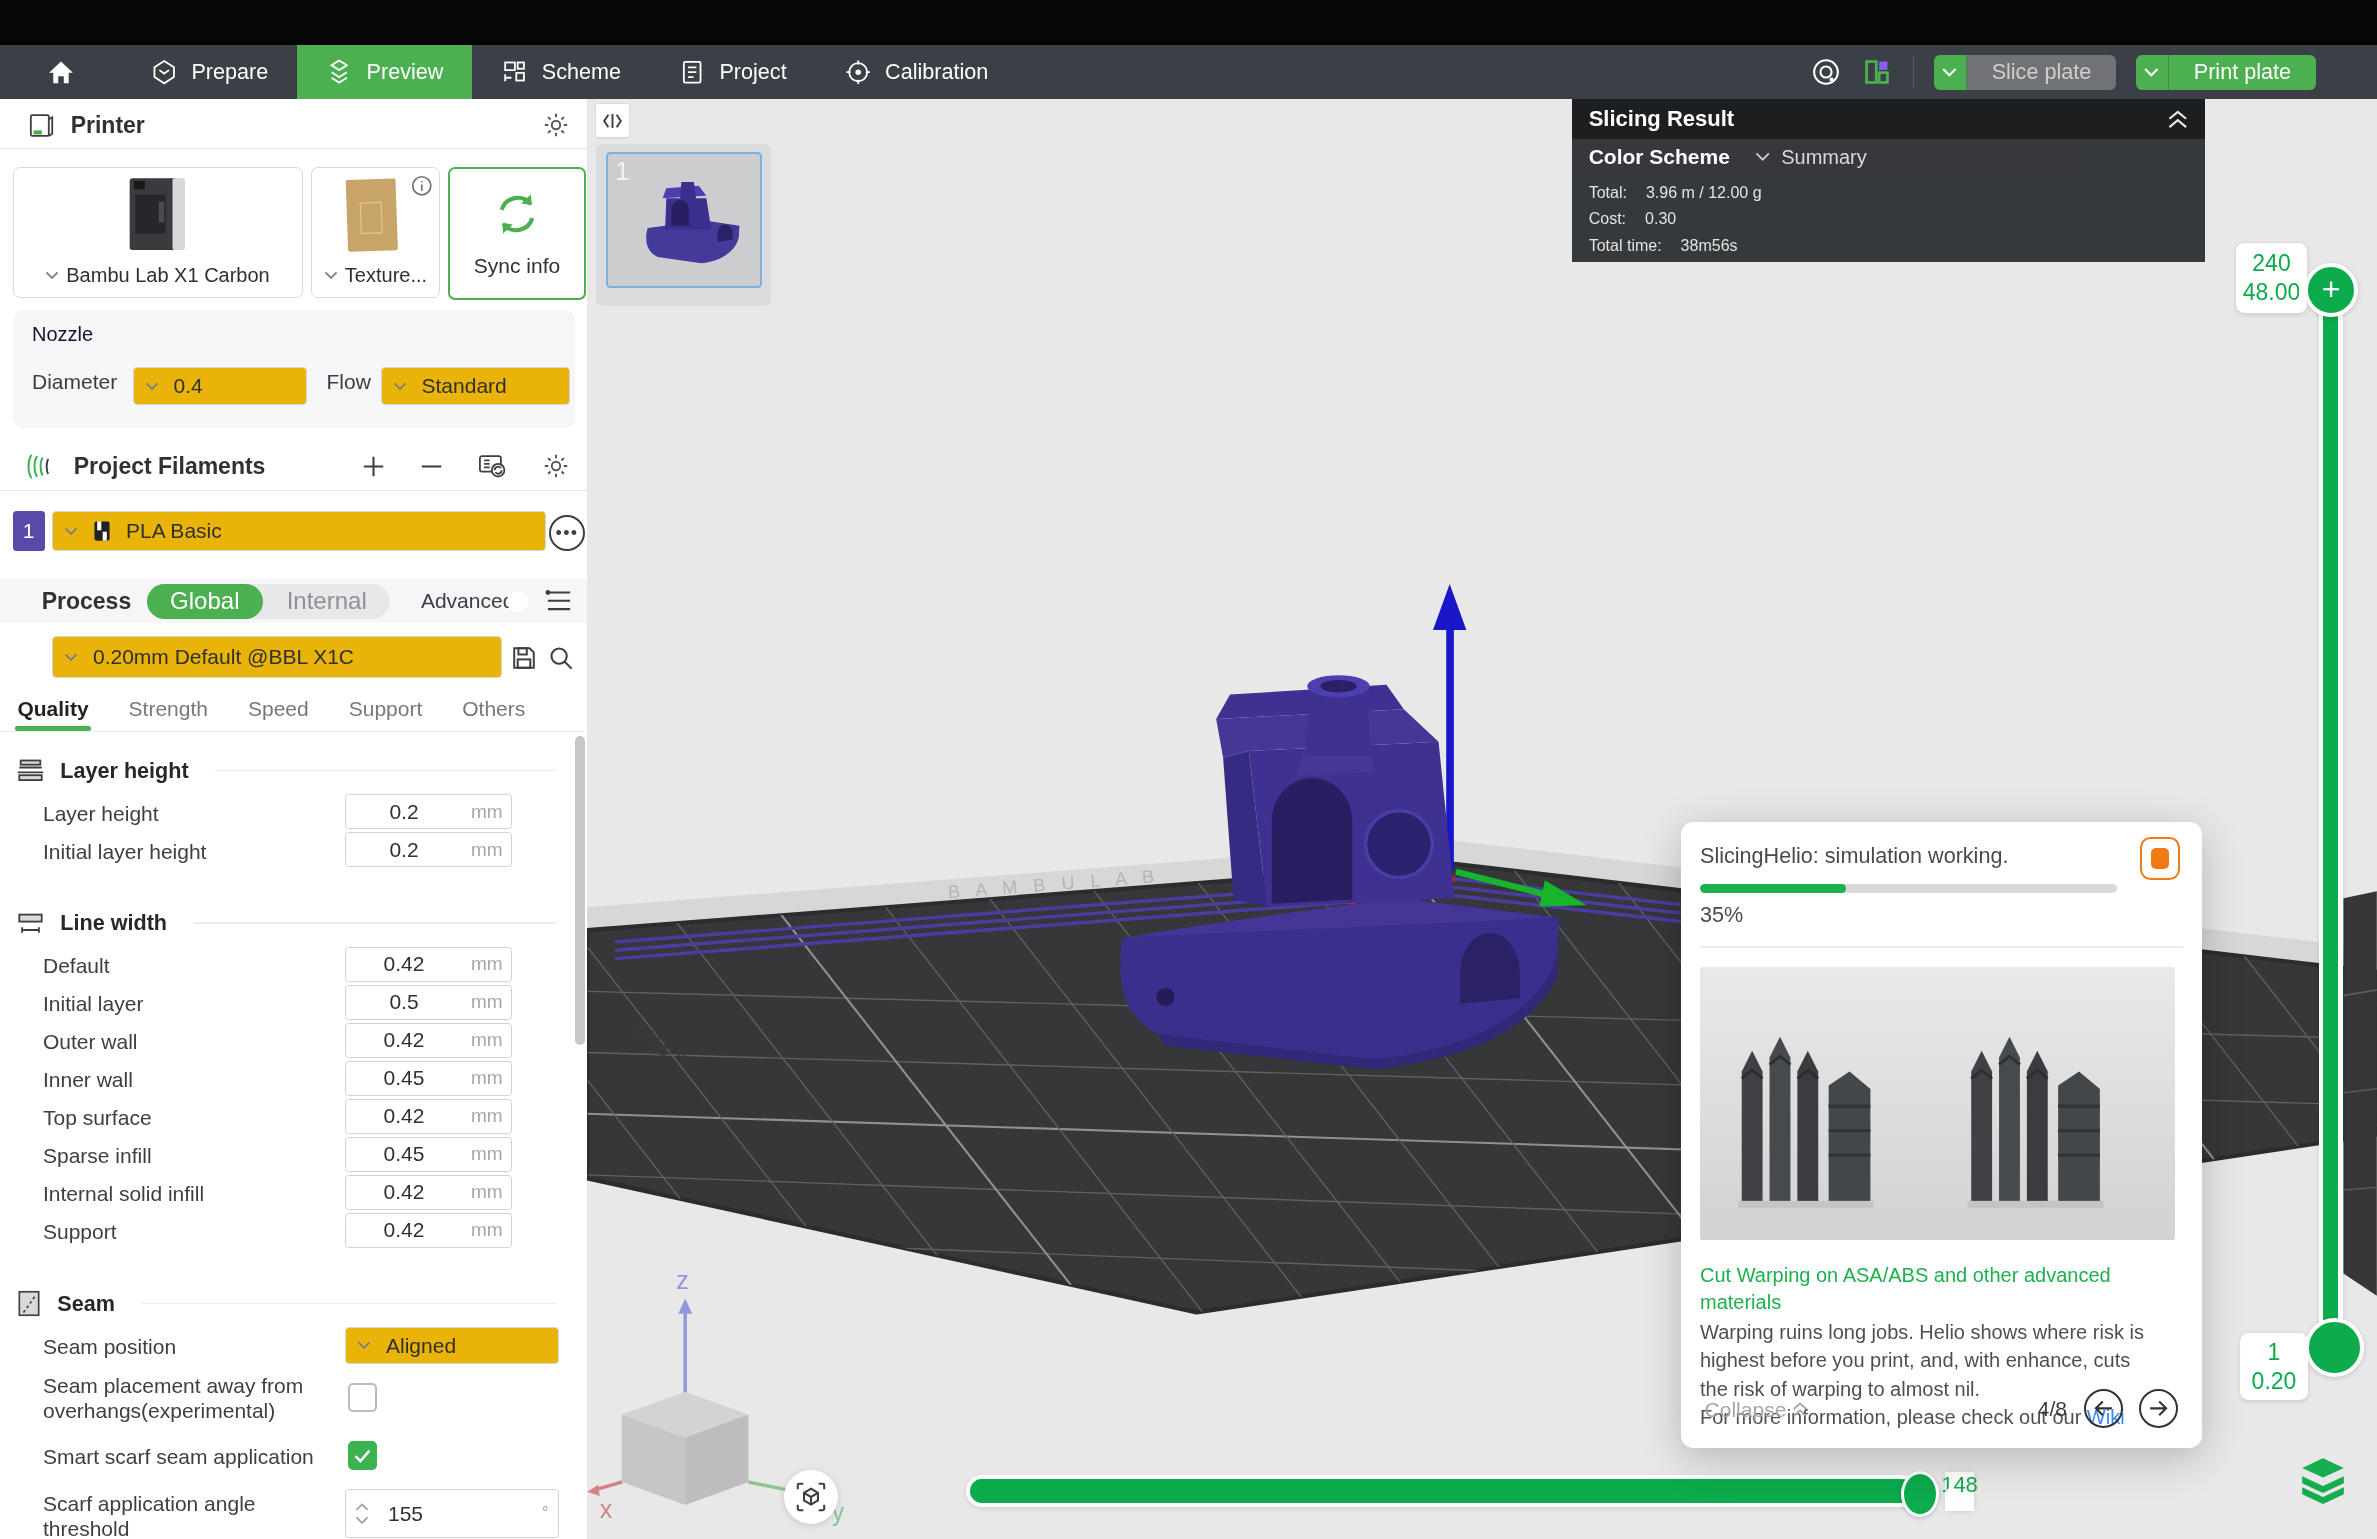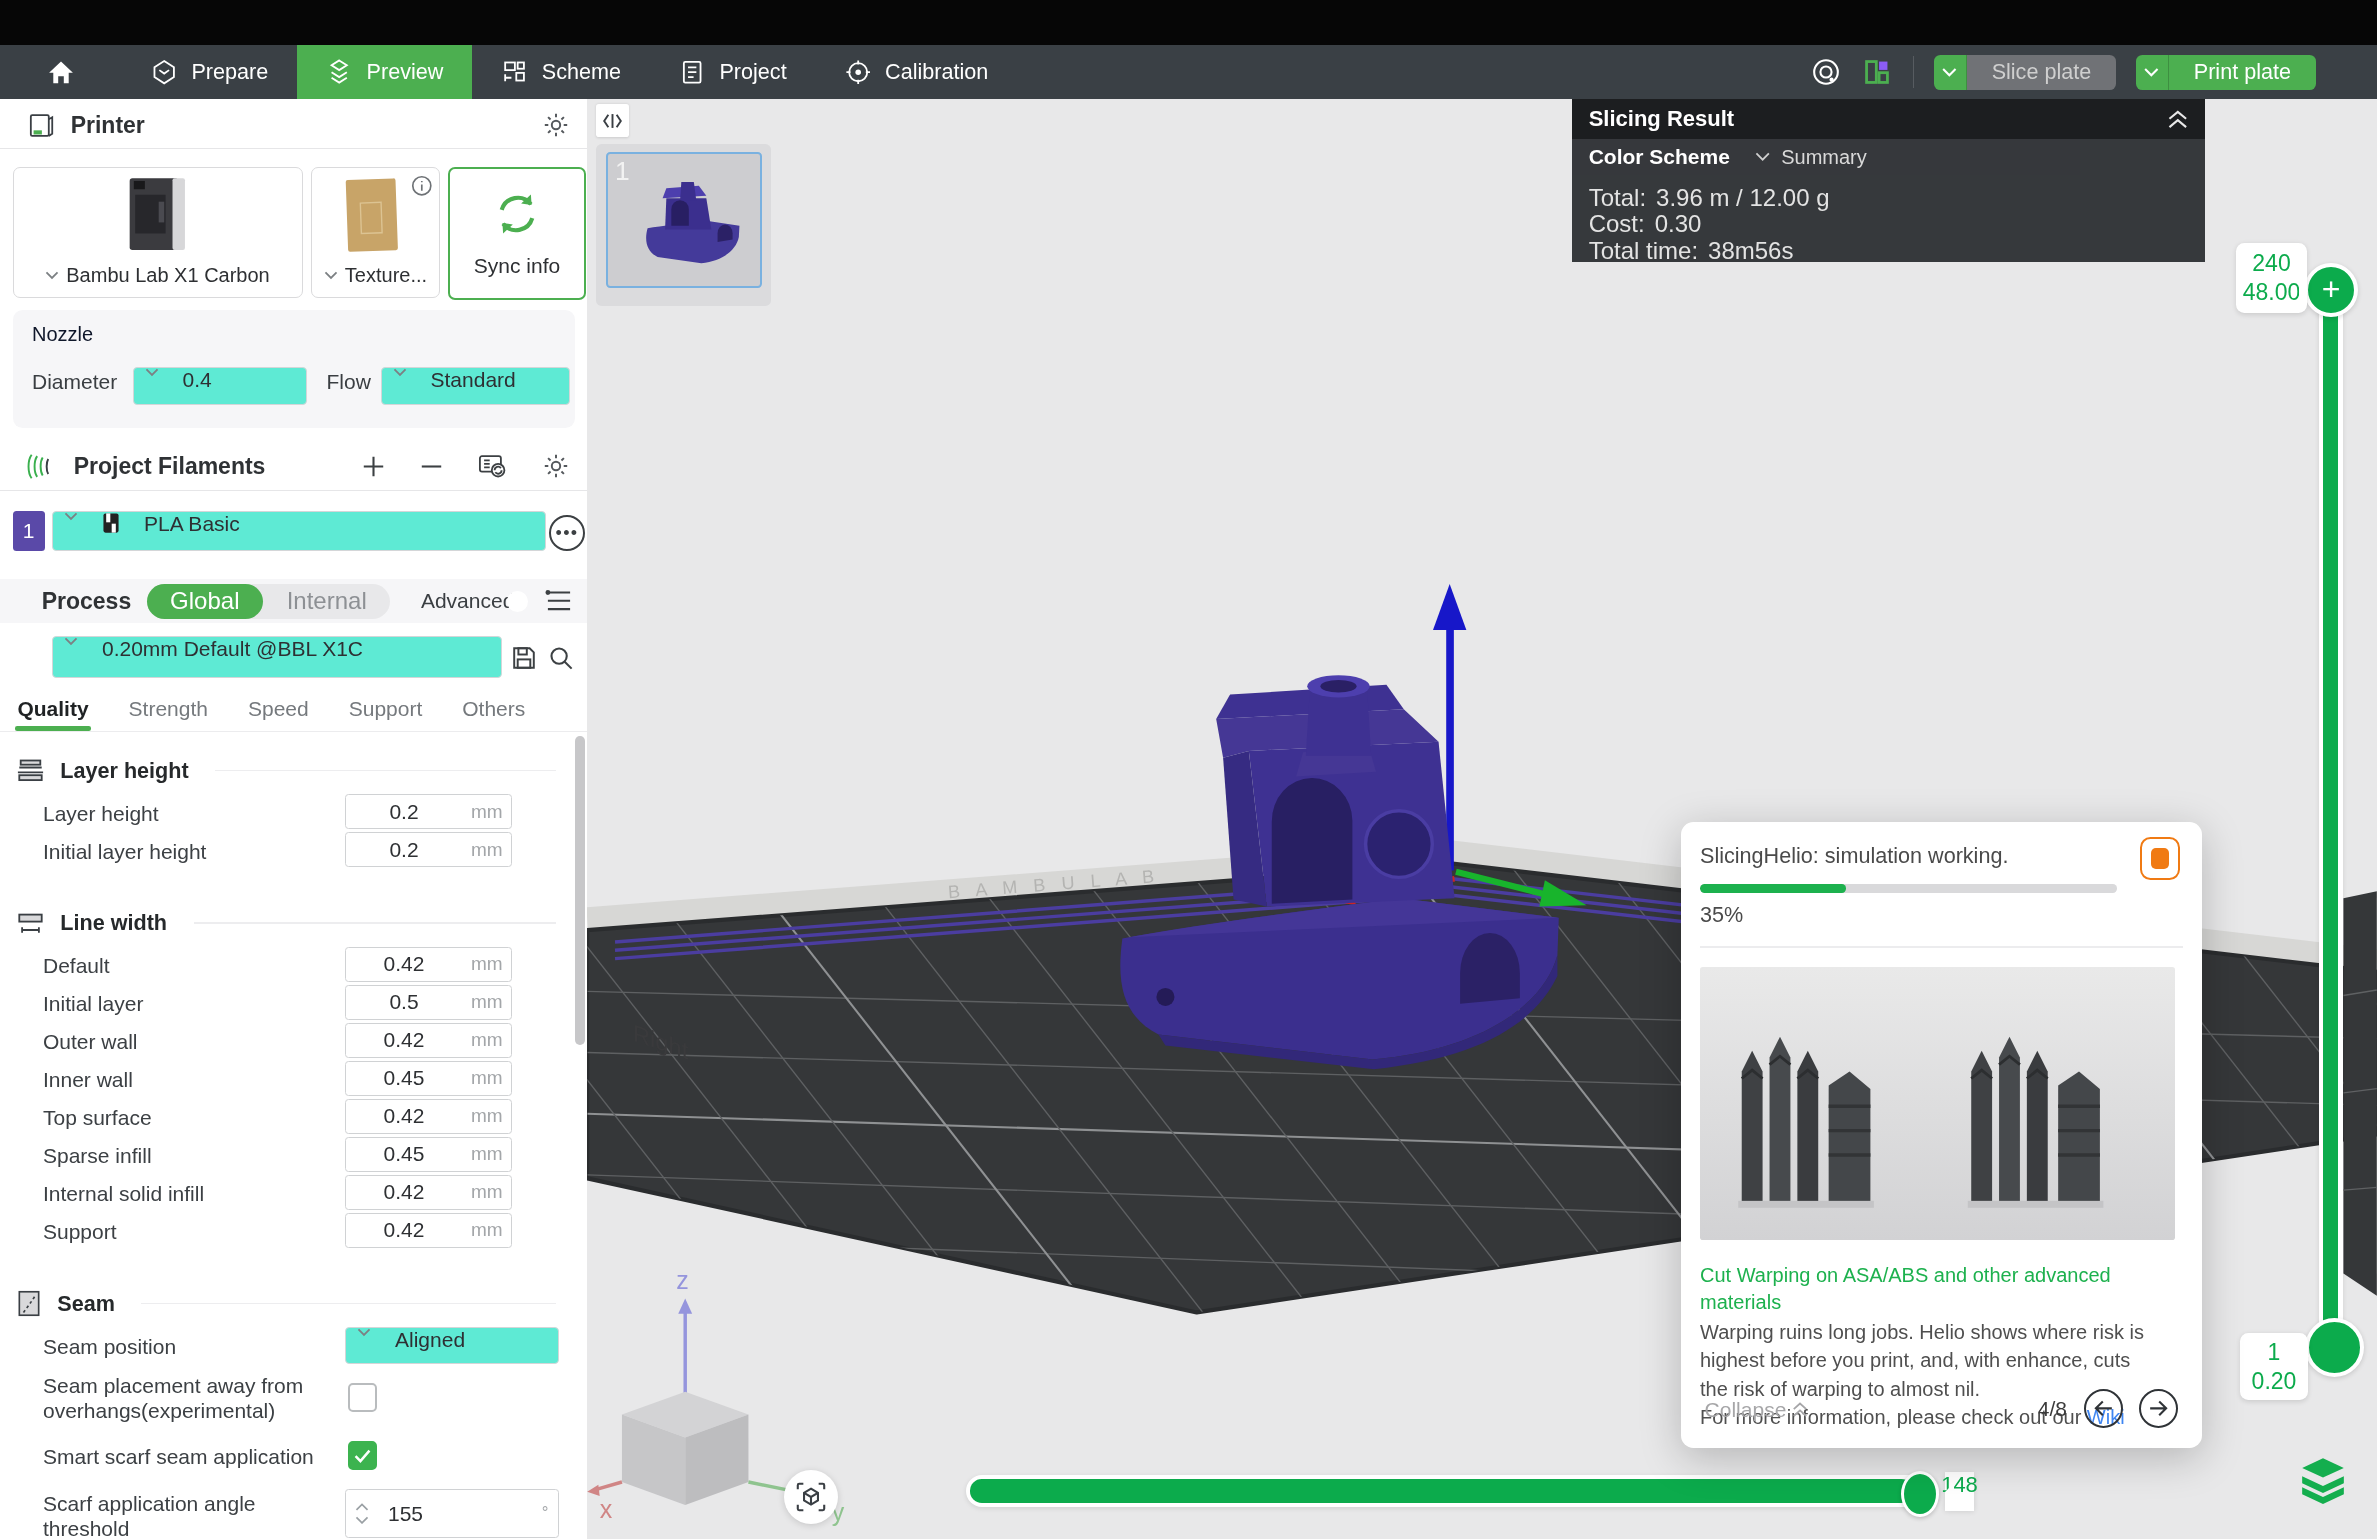--- a/index.html
+++ b/index.html
@@ -32,21 +32,21 @@
 
   .card{position:absolute;background:#fff;border:1.4px solid #dadadc;border-radius:7px}
   .card .lbl{position:absolute;left:0;right:0;bottom:9.7px;display:flex;align-items:center;justify-content:center;gap:7px;
              font-size:20px;color:#2e3033;white-space:nowrap}
   #sync-card{border:2.1px solid #4caf50;display:flex;flex-direction:column;align-items:center;justify-content:center;gap:15.3px;cursor:pointer}
   #sync-card .lbl2{font-size:21px;color:#2e3033}
 
   #nozzle-panel{left:12.5px;top:211px;width:562px;height:118px;background:#f6f6f8;border-radius:9.7px}
   #nozzle-panel .nz-title{position:absolute;left:19.5px;top:12.5px;font-size:20px;color:#0f172a}
   .fieldrow{position:absolute;display:flex;align-items:center;font-size:21px;color:#3a3e42}
-  .sel{display:flex;gap:24px;background:#5eead4;border:1.4px solid #d4d6d8;border-radius:4.2px;height:38px;padding:0 11px;
+  .sel{display:flex;align-items:center;gap:15px;background:#eab308;border:1.4px solid #d4d6d8;border-radius:4.2px;height:38px;padding:0 11px;
        font-size:21px;color:#2e3033;white-space:nowrap;overflow:hidden;cursor:pointer}
 
   .fil-idx{position:absolute;left:12.5px;width:32px;height:40px;background:#5a49a8;border-radius:3.5px;color:#fff;
            display:flex;align-items:center;justify-content:center;font-size:21px}
   .ellipsis-btn{position:absolute;width:32px;height:32px;border:2.1px solid #3c4043;border-radius:50%;display:flex;align-items:center;
                 justify-content:center;color:#3c4043;font-size:18px;letter-spacing:1.4px;cursor:pointer}
 
   #process-strip{position:absolute;left:0;top:480px;width:587px;height:44px;background:#f6f6f8;display:flex;align-items:center;gap:15.3px;padding-left:26.4px;box-sizing:border-box}
   .pill-group{display:flex;background:#e8e8ea;border-radius:18px;height:35px;align-items:center}
   .pill{padding:0 23.6px;font-size:24px;border-radius:18px;height:35px;display:flex;align-items:center;cursor:pointer}
@@ -87,21 +87,21 @@
   #thumb-inner{left:606px;top:152px;width:156px;height:136px;background:#cdcdd0;border:2.8px solid #79b1e0;border-radius:4.2px;box-sizing:border-box}
   #thumb-num{left:615px;top:156px;font-size:26.4px;color:#f2f2f2}
 
   
   #slice-panel{left:1572px;top:99px;width:633px;height:163px;background:rgba(43,46,49,.94);color:#e4e4e4}
   #slice-head{position:absolute;left:0;top:0;right:0;height:40px;background:rgba(27,29,31,.96);display:flex;align-items:center}
   #slice-head .t{margin-left:16.7px;font-size:22px;font-weight:bold;color:#fff}
   #cs-row{position:absolute;left:0;top:40px;height:36px;right:125px;background:rgba(54,57,60,.9);display:flex;align-items:center}
   #cs-row .cst{margin-left:16.7px;font-size:21px;font-weight:bold;color:#fff}
   #cs-drop{display:flex;align-items:center;gap:11px;margin-left:25px;font-size:20px;color:#d9d9d9}
-  .sr-line{position:absolute;left:16.7px;font-size:24px;color:#e3e3e3;display:flex;gap:10px;white-space:nowrap}
+  .sr-line{position:absolute;left:16.7px;font-size:16px;color:#e3e3e3;display:flex;gap:19px;white-space:nowrap}
 
   
   #helio{left:1681px;top:822px;width:521px;height:626px;background:#fff;border-radius:12.5px;box-shadow:0 9.7px 42px rgba(0,0,0,.22)}
   #helio .inner{position:absolute;inset:0;padding:21px 19px;box-sizing:border-box}
   #helio-title{font-size:21.6px;color:#4a4a4a;width:431px}
   #stop-btn{position:absolute;right:22px;top:15.3px;width:36px;height:39px;border:2.8px solid #f07a13;border-radius:10.4px;display:flex;align-items:center;justify-content:center;cursor:pointer}
   #stop-btn .sq{width:18px;height:21px;background:#f07a13;border-radius:4.9px}
   #helio-bar{margin-top:15.3px;width:417px;height:8.3px;background:#d9d9db;border-radius:4.2px;overflow:hidden}
   #helio-fill{height:100%;background:#1db14e;border-radius:4.2px}
   #helio-pct{margin-top:9.7px;font-size:21.6px;color:#4a4a4a}

